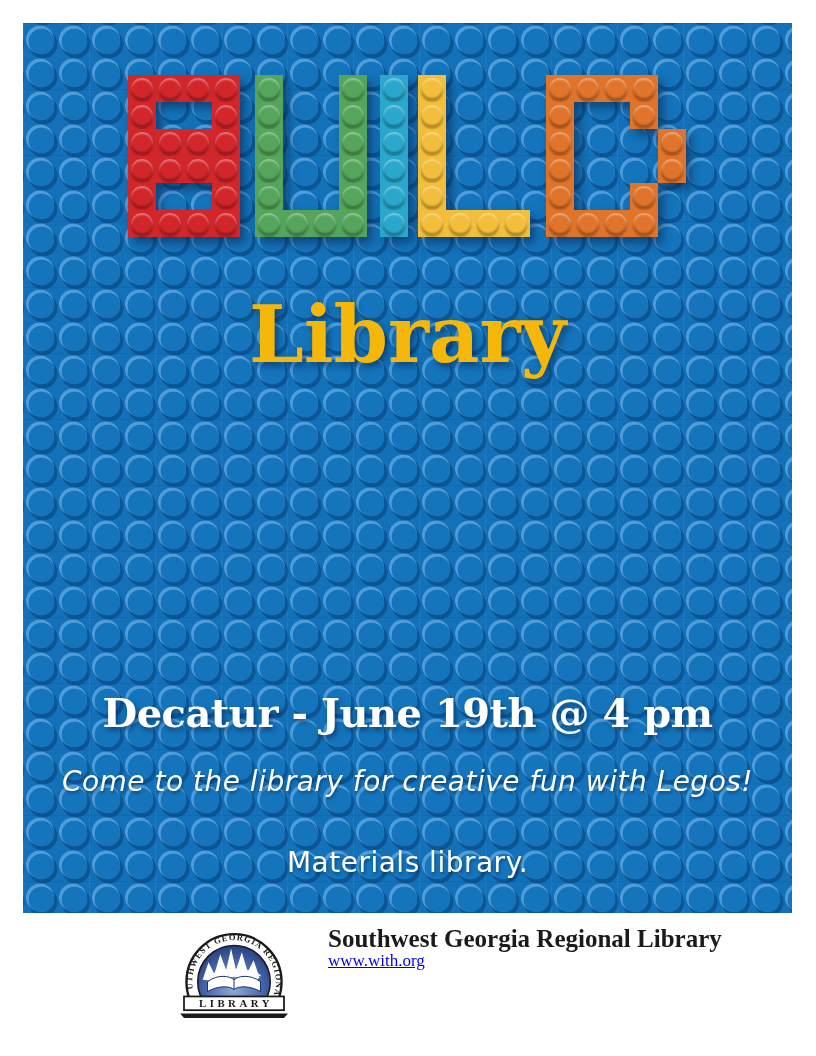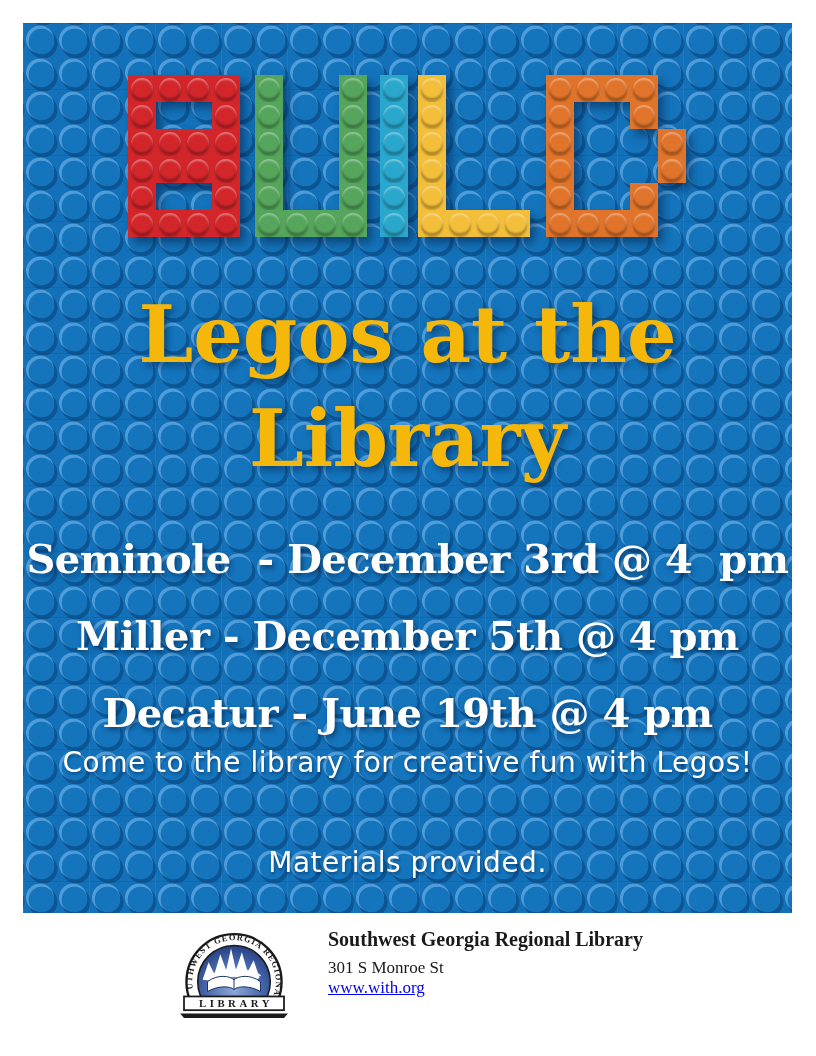--- a/index.html
+++ b/index.html
@@ -80,21 +80,21 @@
     left: 0; width: 100%;
     text-align: center;
     font-family: "DejaVu Sans", sans-serif;
     font-weight: 400;
     font-size: 28px;
     line-height: 36px;
     letter-spacing: 0.5px;
     color: #ffffff;
     text-shadow: 1px 2px 3px rgba(0,25,60,0.45);
   }
-  .note.n1 { top: 722px; }
+  .note.n1 { top: 741px; font-style: italic; }
   .note.n2 { top: 822px; }
   
   .footer {
     position: absolute;
     left: 0; top: 913px;
     width: 816px; height: 143px;
     background: #ffffff;
   }
   .logo {
     position: absolute;
@@ -102,23 +102,22 @@
     width: 118px; height: 100px;
   }
   .footer-text {
     position: absolute;
     left: 328px; top: 14px;
     font-family: "Liberation Serif", serif;
     color: #1a1a1a;
   }
   .footer-text .org {
     font-weight: bold;
-    font-size: 20px;
+    font-size: 25px;
     line-height: 24px;
-    margin-bottom: 7px;
   }
   .footer-text .addr {
     font-size: 17px;
     line-height: 20px;
   }
   .footer-text .link {
     display: inline-block;
     font-size: 17px;
     line-height: 20px;
     color: #0000EE;
@@ -377,30 +376,27 @@
             <div class="stud"></div>
           </div>
           <div class="cell" style="background-color: rgb(224, 116, 43);">
             <div class="stud"></div>
           </div>
           <div class="cell empty"></div>
         </div>
       </div>
 
     <div class="title">
-      <div>Legos at the</div>
       <div>Library</div>
     </div>
 
-    <div class="event e1">Seminole  - December 3rd @ 4  pm</div>
-    <div class="event e2">Miller - December 5th @ 4 pm</div>
     <div class="event e3">Decatur - June 19th @ 4 pm</div>
 
     <div class="note n1">Come to the library for creative fun with Legos!</div>
-    <div class="note n2">Materials provided.</div>
+    <div class="note n2">Materials library.</div>
 
   </div>
 
   <div class="footer">
 
     <svg class="logo" viewBox="0 0 120 102">
       <defs>
         <radialGradient id="dome" cx="50%" cy="62%" r="68%">
           <stop offset="0%" stop-color="#8ea9d6"></stop>
           <stop offset="55%" stop-color="#4a69ae"></stop>
@@ -427,19 +423,18 @@
       <rect x="0" y="79" width="120" height="23" fill="#ffffff"></rect>
 
       <rect x="9" y="79" width="102" height="14" fill="#ffffff" stroke="#1a1a1a" stroke-width="1.8"></rect>
       <text x="62" y="90" text-anchor="middle" font-family="Liberation Serif, serif" font-size="11" font-weight="bold" letter-spacing="3.6" fill="#1a1a1a">LIBRARY</text>
 
       <polygon points="5,96.5 115,96.5 111,101 9,101" fill="#1a1a1a"></polygon>
     </svg>
 
     <div class="footer-text">
       <div class="org">Southwest Georgia Regional Library</div>
-      <div class="addr">301 S Monroe St</div>
       <a class="link" href="#">www.with.org</a>
     </div>
 
   </div>
 
 </div>
 
 </body></html>

